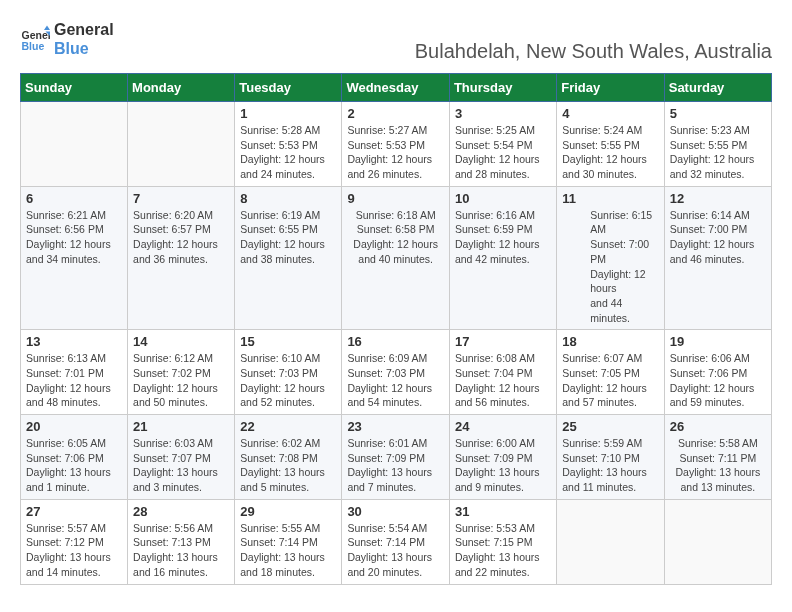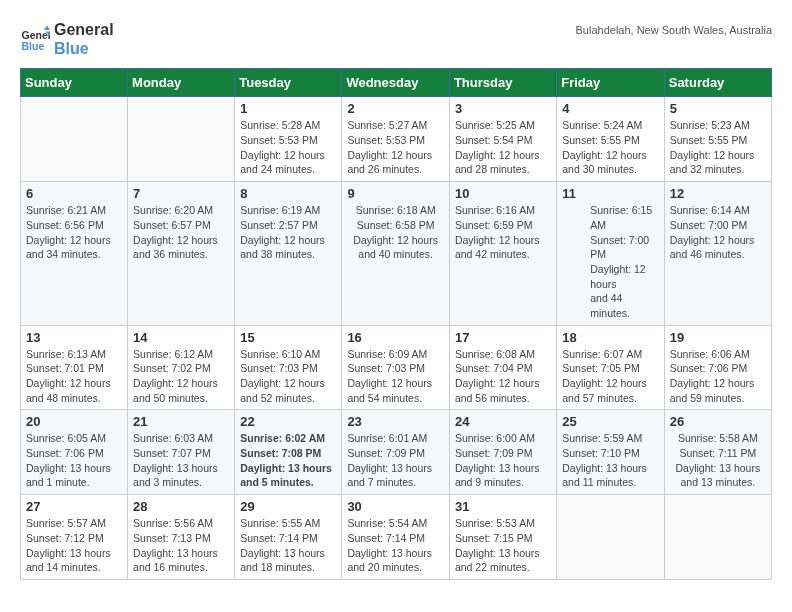--- a/index.html
+++ b/index.html
@@ -28,23 +28,23 @@
     .title-section {
       text-align: right;
     }
     .main-title {
       font-size: 36px;
       font-weight: bold;
       color: #333;
       line-height: 1.1;
     }
     .subtitle {
-      font-size: 11px;
+      font-size: 20px;
       color: #555;
-      margin-top: 4px;
+      margin-top: 20px;
     }
     .calendar {
       width: 100%;
       border-collapse: collapse;
       margin-top: 6px;
     }
     .calendar thead th {
       background-color: #15803d;
       color: #fff;
       font-size: 13px;
@@ -165,21 +165,21 @@
         <td>
           <div class="day-number">7</div>
           <div class="day-info" style="white-space: pre-line;">Sunrise: 6:20 AM
 Sunset: 6:57 PM
 Daylight: 12 hours
 and 36 minutes.</div>
         </td>
         <td>
           <div class="day-number">8</div>
           <div class="day-info" style="white-space: pre-line;">Sunrise: 6:19 AM
-Sunset: 2:57 PM
+Sunset: 6:55 PM
 Daylight: 12 hours
 and 38 minutes.</div>
         </td>
         <td>
           <div class="day-number">9</div>
           <div class="day-info" style="white-space: pre-line; text-align: center;">Sunrise: 6:18 AM
 Sunset: 6:58 PM
 Daylight: 12 hours
 and 40 minutes.</div>
         </td>
@@ -266,21 +266,21 @@
         </td>
         <td>
           <div class="day-number">21</div>
           <div class="day-info" style="white-space: pre-line;">Sunrise: 6:03 AM
 Sunset: 7:07 PM
 Daylight: 13 hours
 and 3 minutes.</div>
         </td>
         <td>
           <div class="day-number">22</div>
-          <div class="day-info" style="white-space: pre-line; font-weight: bold;">Sunrise: 6:02 AM
+          <div class="day-info" style="white-space: pre-line;">Sunrise: 6:02 AM
 Sunset: 7:08 PM
 Daylight: 13 hours
 and 5 minutes.</div>
         </td>
         <td>
           <div class="day-number">23</div>
           <div class="day-info" style="white-space: pre-line;">Sunrise: 6:01 AM
 Sunset: 7:09 PM
 Daylight: 13 hours
 and 7 minutes.</div>

